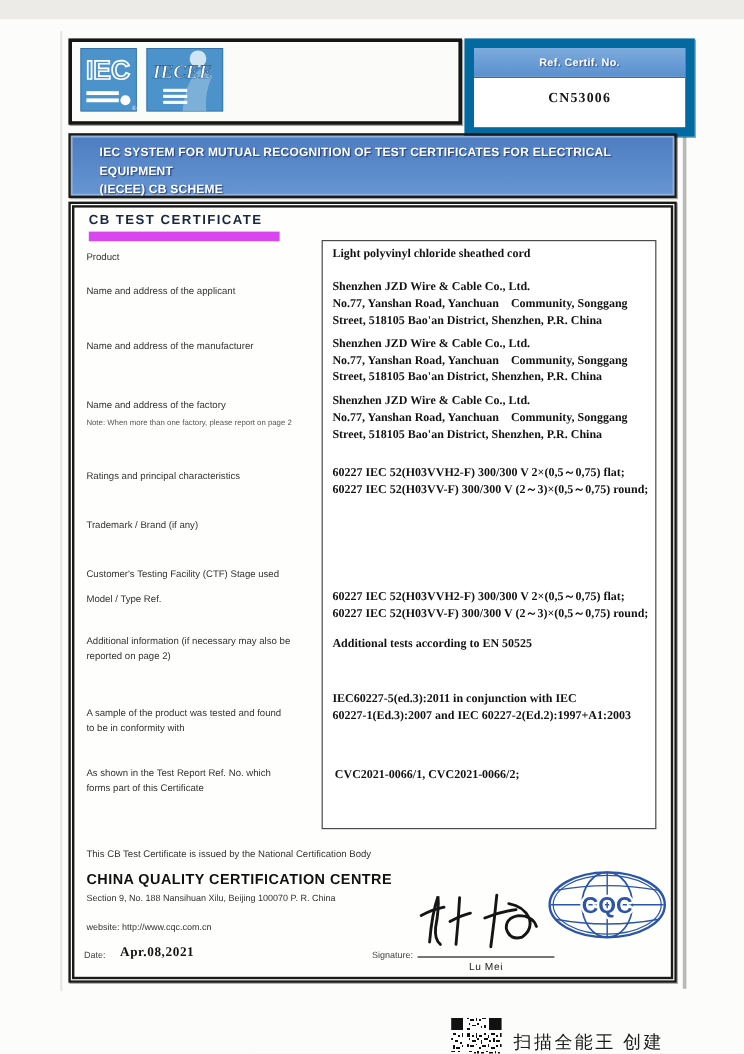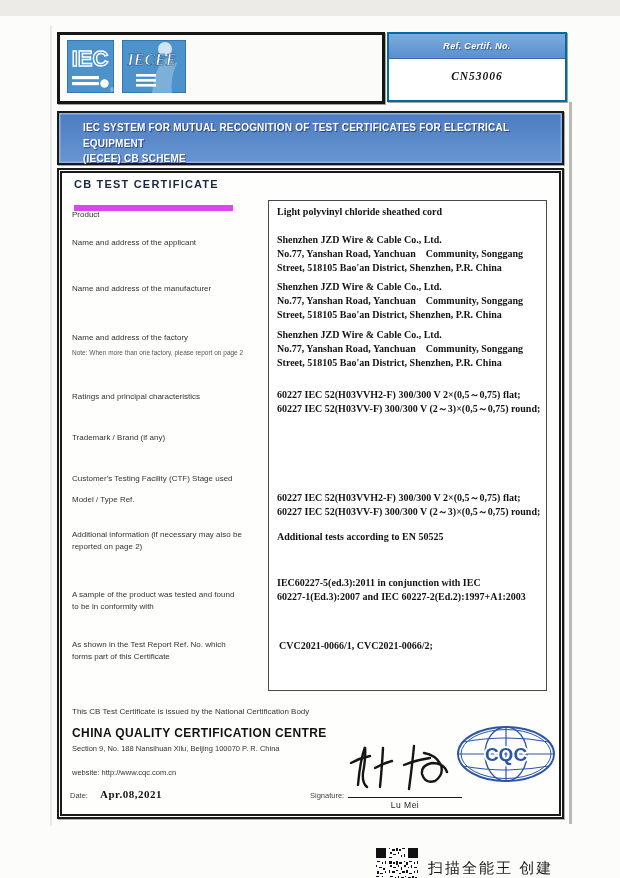--- a/index.html
+++ b/index.html
@@ -8,37 +8,37 @@
     background:#ecebe8;
     font-family:"Liberation Sans",sans-serif;
   }
   .abs{position:absolute;}
   .page{position:absolute;left:0;top:16px;width:620px;height:878px;background:#fcfcfa;}
   .scan-edge{position:absolute;left:569px;top:86px;width:3px;height:722px;background:rgba(45,45,45,.32);}
   .scan-edge2{position:absolute;left:50px;top:10px;width:2px;height:800px;background:rgba(60,60,60,.10);}
 
   
   .logo-box{left:57px;top:16px;width:322px;height:66px;border:3px solid #161616;background:#fbfbf9;box-shadow:1px 1px 0 rgba(0,0,0,.35);}
-  .ref-box{left:387px;top:16px;width:176px;height:66px;border:2px solid #0369a1;background:#fff;box-shadow:1px 1px 0 rgba(0,0,0,.35);font-style:italic;}
+  .ref-box{left:387px;top:16px;width:176px;height:66px;border:8px solid #0369a1;background:#fff;box-shadow:1px 1px 0 rgba(0,0,0,.35);}
   .ref-head{height:24px;background:linear-gradient(180deg,#7cabdd,#5a90cf);border-bottom:1px solid #3c6aa8;
     display:flex;align-items:center;justify-content:center;
     color:#fff;font-weight:bold;font-size:9px;letter-spacing:.3px;text-shadow:1px 1px 1px rgba(20,40,90,.6);}
   .ref-num{margin-top:11px;text-align:center;font-family:"Liberation Serif",serif;font-size:11.5px;font-weight:600;letter-spacing:1px;color:#151515;}
 
   
   .banner{left:57px;top:95px;width:507px;height:54px;box-sizing:border-box;
     border:2.5px solid #1a1a1a;background:linear-gradient(180deg,#4d7dc1,#6795d3);
     box-shadow:inset 0 0 0 1.5px #8fb3e0, 1px 1px 0 rgba(0,0,0,.35);}
   .banner-text{padding:7px 24px;color:#fff;font-weight:bold;font-size:10px;line-height:1.55;letter-spacing:.2px;
     white-space:pre-line;text-shadow:1px 1px 1px rgba(10,25,70,.65);}
 
   
   .main-box{left:57px;top:152px;width:507px;height:651px;box-sizing:border-box;border:5px double #1a1a1a;background:#fefefd;box-shadow:1px 1px 0 rgba(0,0,0,.3);}
   .title{left:12px;top:5px;font-size:11px;font-weight:bold;letter-spacing:1.2px;color:#1b2742;
-    border-bottom:6px solid #d946ef;padding-bottom:15px;padding-right:14px;}
+    border-bottom:8px solid #d946ef;padding-bottom:3px;padding-right:14px;}
   .lbl{font-size:8px;color:#333;line-height:1.5;white-space:pre-line;}
   .note{font-size:6.5px;color:#555;}
   .valbox{left:206px;top:27px;width:277px;height:489px;border:1.5px solid #4a4a4a;background:#fff;}
   .val{font-family:"Liberation Serif",serif;font-size:10px;font-weight:600;color:#131313;line-height:1.42;white-space:pre-line;}
 
   .issued{font-size:8px;color:#333;}
   .ncb-name{font-size:12px;font-weight:bold;color:#111;letter-spacing:.4px;}
   .ncb-line{font-size:7.5px;color:#333;}
   .date-lbl,.sig-lbl{font-size:7.5px;color:#444;}
   .date-val{font-family:"Liberation Serif",serif;font-size:11px;font-weight:600;color:#141414;letter-spacing:.5px;}

